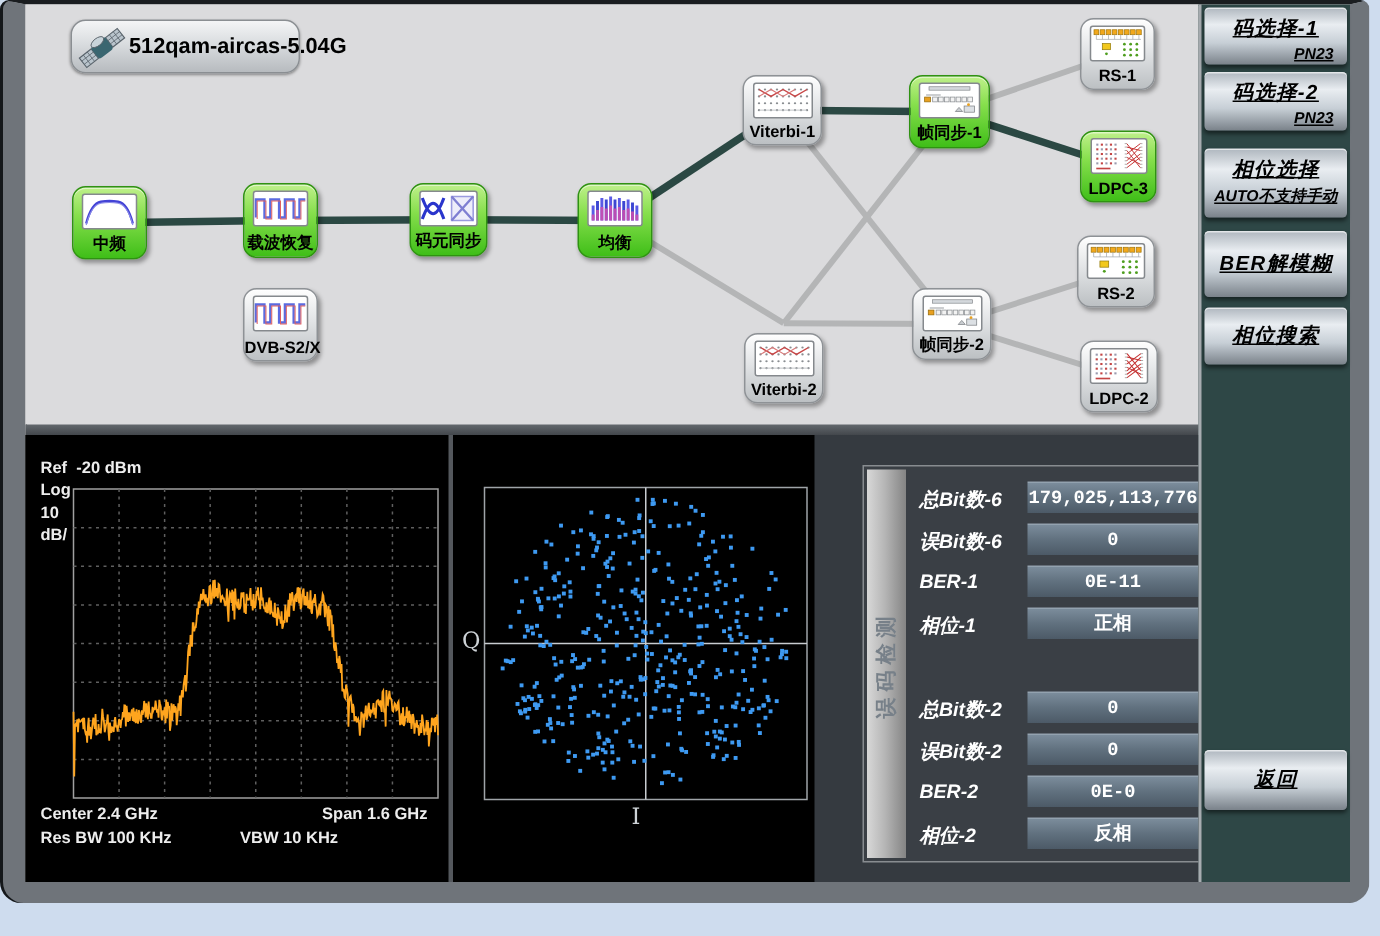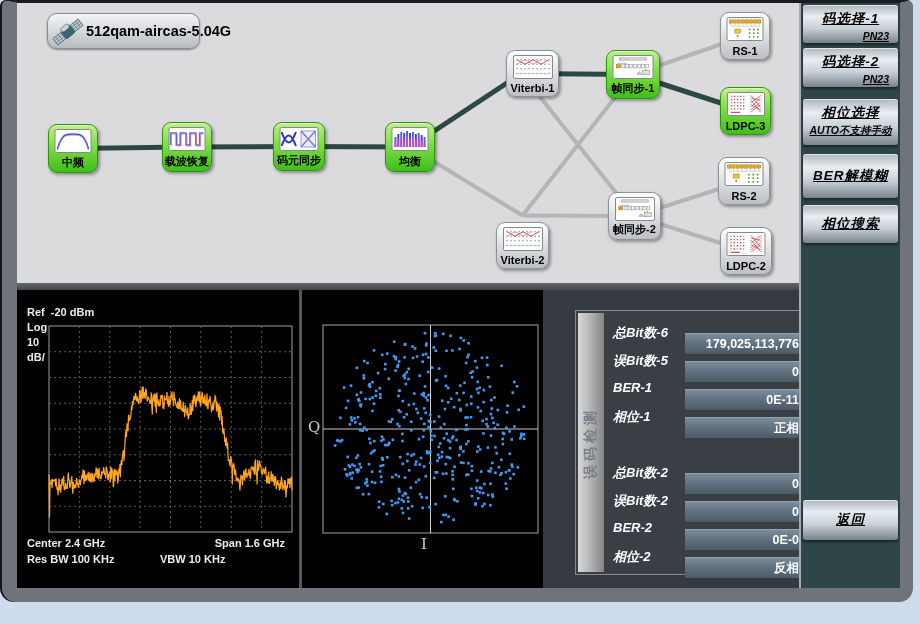--- a/index.html
+++ b/index.html
@@ -50,23 +50,23 @@
   .c-q { left:6px; top:128px; } .c-i { left:119px; top:245px; }
 
   .ber-box { position:absolute; left:32px; top:20px; width:234px; height:265px; background:#3A3F45; border:1px solid #888C90; }
   .ber-strip { position:absolute; left:2px; top:2px; width:26px; height:259px;
     background:linear-gradient(90deg,#D8D8D8 0%,#B6B6B6 45%,#848484 100%); }
   .ber-strip-text { position:absolute; left:50%; top:50%; transform:translate(-50%,-50%) rotate(-90deg);
     white-space:nowrap; font-weight:bold; font-size:14px; letter-spacing:4px; color:#778089; }
   #ber-rows { position:absolute; inset:0; }
   .ber-row { position:absolute; left:0; width:100%; height:21px; }
   .ber-label { position:absolute; left:37px; top:3px; font-weight:bold; font-style:italic; font-size:13px; color:#FFF; white-space:nowrap; }
-  .ber-value { position:absolute; left:109px; top:12px; width:114px; height:21px; text-align:right; line-height:20px;
+  .ber-value { position:absolute; left:109px; top:0; width:114px; height:21px; text-align:center; line-height:20px;
     background:linear-gradient(180deg,#7B8C9B 0%,#60707E 50%,#4C5A67 100%);
-    border-top:1px solid #93A2AF; font-weight:bold; font-size:12.5px; color:#FFF; }
+    border-top:1px solid #93A2AF; font-weight:bold; font-size:12.5px; color:#FFF;font-family:Liberation Mono, monospace; }
 
   
   .sidebar { position:absolute; left:782px; top:0; width:101px; height:585px; background:#2E4746; border-left:2px solid #A7ACB0; }
   .sbtn { position:absolute; left:2px; width:95px; border-radius:3px; cursor:default;
     background:linear-gradient(180deg,#AEB6BE 0%,#E9EDF1 30%,#C7CFD6 62%,#7A828A 100%);
     box-shadow:0 2px 3px rgba(0,0,0,.5), inset 0 1px 0 rgba(255,255,255,.65);
     color:#000; font-weight:bold; font-style:italic;text-decoration:underline; }
   .sbtn-l1 { font-size:13.5px; text-align:center; margin-top:5px; letter-spacing:1px; white-space:nowrap; }
   .sbtn.single { display:flex; align-items:center; justify-content:center; }
   .sbtn.single .sbtn-l1 { margin-top:0; }
@@ -158,21 +158,28 @@
                   <line x1="24" y1="19" x2="24" y2="12" stroke="#D14FAE" stroke-width="2" opacity=".85"></line>
                   <line x1="27" y1="19" x2="27" y2="5" stroke="#5A5AE6" stroke-width="2"></line>
                   <line x1="27" y1="19" x2="27" y2="11" stroke="#D14FAE" stroke-width="2" opacity=".85"></line>
                   <line x1="30" y1="19" x2="30" y2="7" stroke="#3C46D2" stroke-width="2"></line>
                   <line x1="30" y1="19" x2="30" y2="13" stroke="#D14FAE" stroke-width="2" opacity=".85"></line>
                   <line x1="33" y1="19" x2="33" y2="9" stroke="#5A5AE6" stroke-width="2"></line>
                   <line x1="33" y1="19" x2="33" y2="15" stroke="#D14FAE" stroke-width="2" opacity=".85"></line>
                 </svg></div>
               <div class="block-label">均衡</div>
             </div>
-            <div class="block inactive" style="left: 489px; top: 47px; width: 53px; height: 47px;">
+            <div class="block inactive" style="left: 145px; top: 189px; width: 50px; height: 49px;">
+              <div class="block-icon"><svg viewBox="0 0 36 22" width="100%" height="100%" preserveAspectRatio="none">
+                  <polyline points="1,17 1,5 7,5 7,17 11,17 11,5 17,5 17,17 21,17 21,5 27,5 27,17 31,17 31,5 35,5" fill="none" stroke="#5B6BE0" stroke-width="1.6"></polyline>
+                  <polyline points="2,18 2,6 8,6 8,18 12,18 12,6 18,6 18,18 22,18 22,6 28,6 28,18 32,18 32,6 35,6" fill="none" stroke="#E06060" stroke-width="0.7"></polyline>
+                </svg></div>
+              <div class="block-label">DVB-S2/X</div>
+            </div>
+            <div class="block inactive" style="left: 478px; top: 47px; width: 53px; height: 47px;">
               <div class="block-icon"><svg viewBox="0 0 38 24" width="100%" height="100%" preserveAspectRatio="none">
                   <circle cx="3" cy="4" r="0.8" fill="#8A8E92"></circle>
                   <circle cx="7" cy="4" r="0.8" fill="#8A8E92"></circle>
                   <circle cx="11" cy="4" r="0.8" fill="#8A8E92"></circle>
                   <circle cx="15" cy="4" r="0.8" fill="#8A8E92"></circle>
                   <circle cx="19" cy="4" r="0.8" fill="#8A8E92"></circle>
                   <circle cx="23" cy="4" r="0.8" fill="#8A8E92"></circle>
                   <circle cx="27" cy="4" r="0.8" fill="#8A8E92"></circle>
                   <circle cx="31" cy="4" r="0.8" fill="#8A8E92"></circle>
                   <circle cx="35" cy="4" r="0.8" fill="#8A8E92"></circle>
@@ -956,21 +963,21 @@
             <div class="ber-box">
               <div class="ber-strip">
                 <span class="ber-strip-text">误码检测</span>
               </div>
               <div id="ber-rows">
                   <div class="ber-row" style="top: 10px;">
                     <span class="ber-label">总Bit数-6</span>
                     <div class="ber-value">179,025,113,776</div>
                   </div>
                   <div class="ber-row" style="top: 38px;">
-                    <span class="ber-label">误Bit数-5</span>
+                    <span class="ber-label">误Bit数-6</span>
                     <div class="ber-value">0</div>
                   </div>
                   <div class="ber-row" style="top: 66px;">
                     <span class="ber-label">BER-1</span>
                     <div class="ber-value">0E-11</div>
                   </div>
                   <div class="ber-row" style="top: 94px;">
                     <span class="ber-label">相位-1</span>
                     <div class="ber-value">正相</div>
                   </div>

